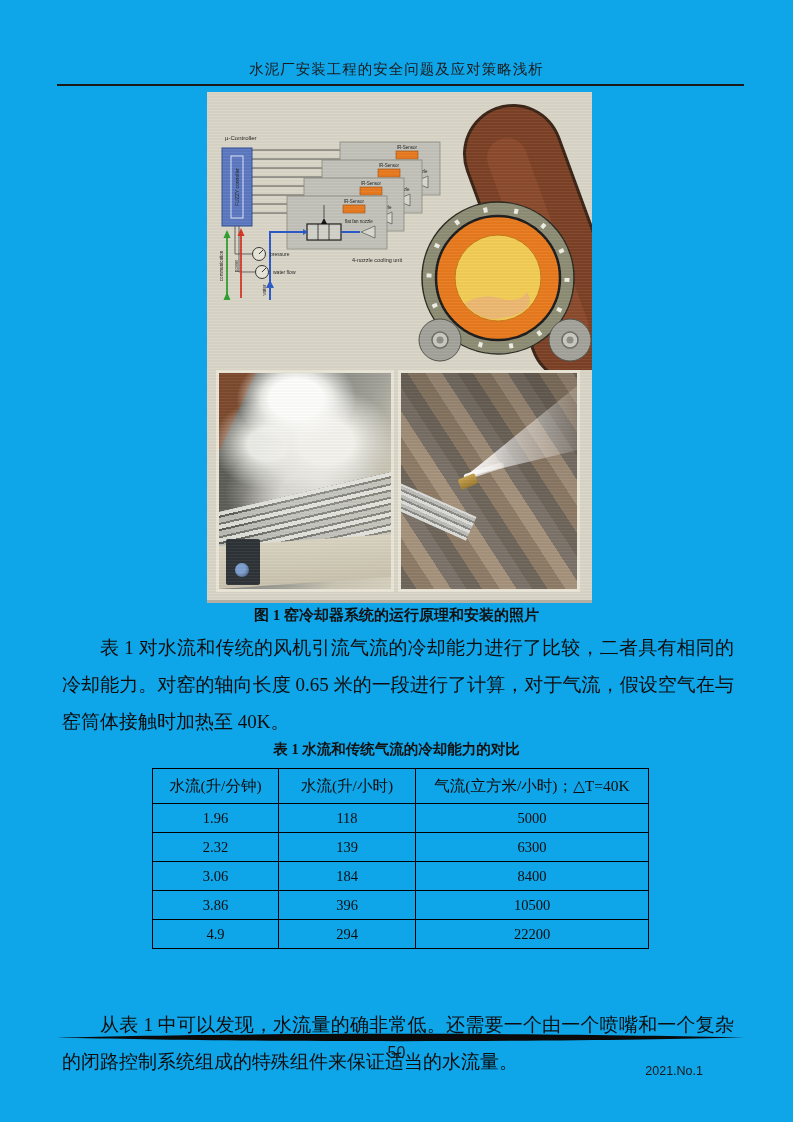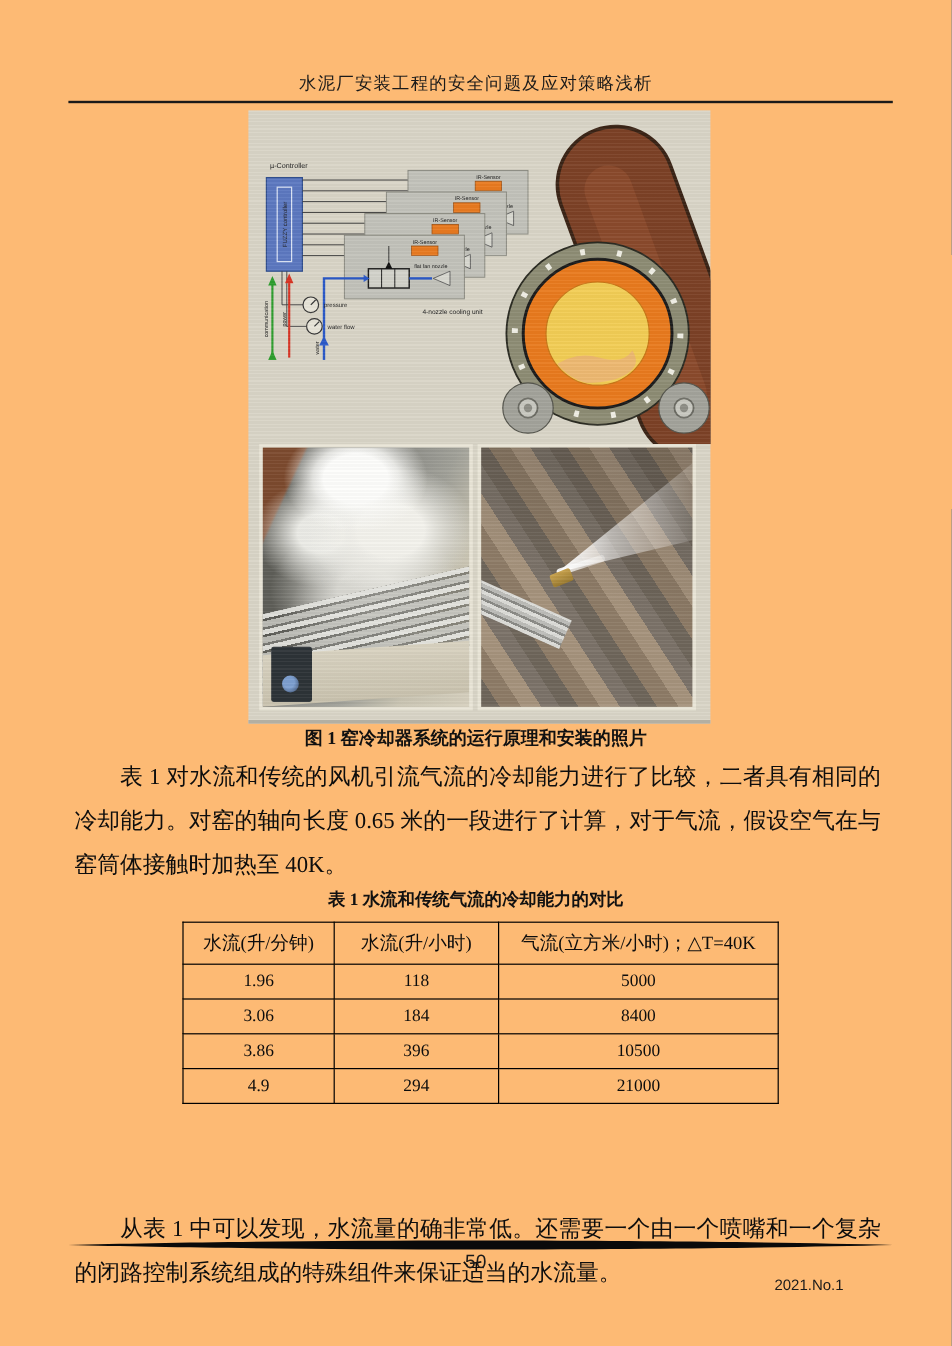--- a/index.html
+++ b/index.html
@@ -1,18 +1,18 @@
 <!DOCTYPE html>
 <html><head>
 <meta charset="utf-8">
 <style>
   html,body{margin:0;padding:0;background:#888;}
   .page{
     position:relative;width:793px;height:1122px;margin:0 auto;
-    background:#fdba74;overflow:hidden;
+    background:#0ea5e9;overflow:hidden;
     font-family:"Liberation Serif","DejaVu Serif",serif;color:#111;
   }
   
   .doc-title{
     position:absolute;left:0;top:60px;width:100%;
     text-align:center;font-size:14.5px;letter-spacing:1px;color:#1a1a1a;
   }
   .header-rule{
     position:absolute;left:57px;top:84px;width:687px;height:2px;background:#1a1a1a;
   }
@@ -282,33 +282,38 @@
         <th>气流(立方米/小时)；△T=40K</th>
       </tr>
     </thead>
     <tbody>
       <tr>
         <td>1.96</td>
         <td>118</td>
         <td>5000</td>
       </tr>
       <tr>
+        <td>2.32</td>
+        <td>139</td>
+        <td>6300</td>
+      </tr>
+      <tr>
         <td>3.06</td>
         <td>184</td>
         <td>8400</td>
       </tr>
       <tr>
         <td>3.86</td>
         <td>396</td>
         <td>10500</td>
       </tr>
       <tr>
         <td>4.9</td>
         <td>294</td>
-        <td>21000</td>
+        <td>22200</td>
       </tr>
     </tbody>
   </table>
 
   <div class="para para-2">从表 1 中可以发现，水流量的确非常低。还需要一个由一个喷嘴和一个复杂的闭路控制系统组成的特殊组件来保证适当的水流量。</div>
 
   <svg class="footer-rule" width="687" height="9" viewBox="0 0 687 9">
     <path d="M0 4.5 C 80 2.6, 200 0.8, 343 0.8 C 486 0.8, 606 2.6, 687 4.5 C 606 6.4, 486 8.2, 343 8.2 C 200 8.2, 80 6.4, 0 4.5 Z"></path>
   </svg>
   <div class="page-number">50</div>

